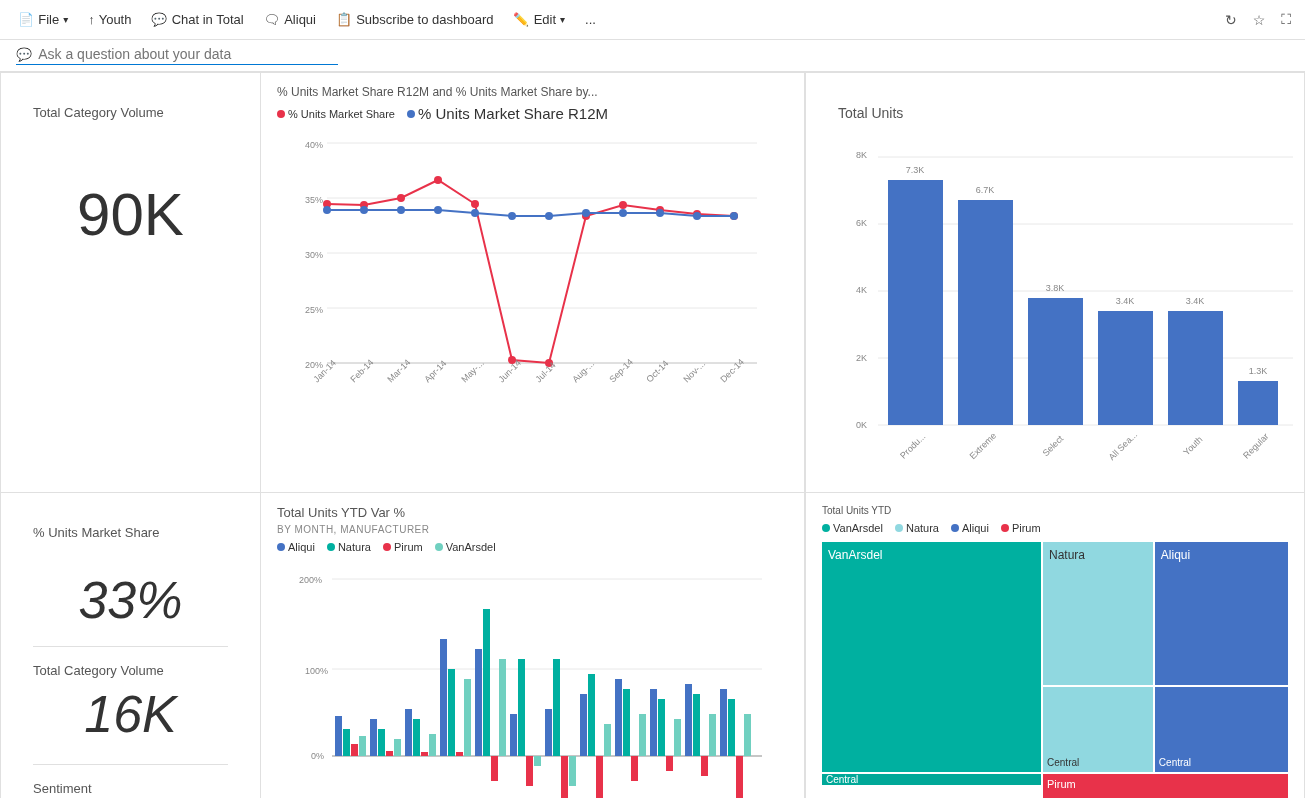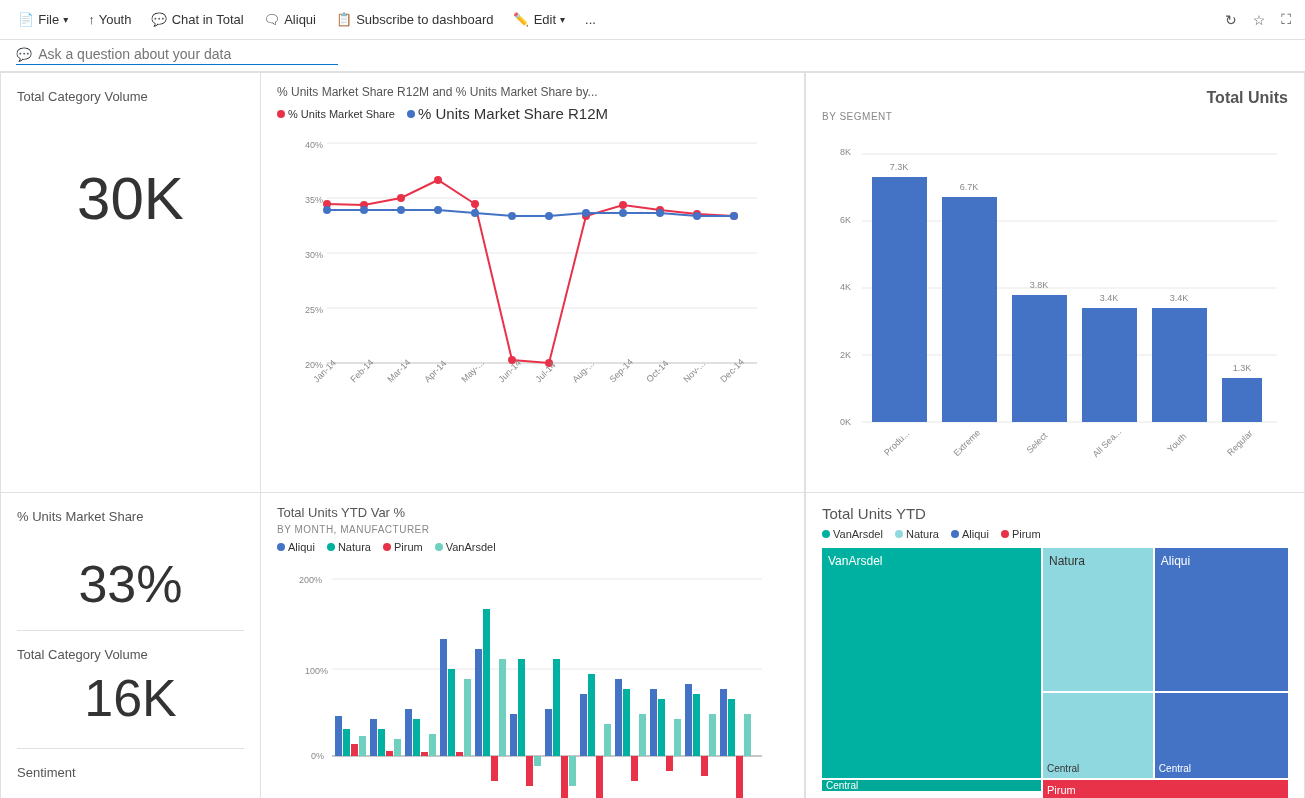--- a/index.html
+++ b/index.html
@@ -31,27 +31,27 @@
     
     .dashboard {
       display: grid;
       grid-template-columns: 260px 1fr 500px;
       grid-template-rows: 420px 370px;
       gap: 0;
       height: calc(798px - 40px - 34px);
     }
 
     .tile {
-      border: 1px solid #e0e0e0; padding: 16px; background: #fff; overflow: hidden; position: relative;
+      border: 1px solid #e0e0e0; padding: 32px; background: #fff; overflow: hidden; position: relative;
     }
 
     .tile-title { font-size: 13px; color: #555; margin-bottom: 4px; }
     .tile-subtitle { font-size: 10px; color: #888; text-transform: uppercase; letter-spacing: 0.5px; }
     .tile-value { font-size: 60px; font-weight: 200; color: #333; margin-top: 20px; }
-    .tile-value-sm { font-size: 52px; font-weight: 200; color: #333; margin-top: 20px; }
+    .tile-value-sm { font-size: 52px; font-weight: 200; color: #333; margin-top: 20px; font-style: italic; }
 
     
     svg { overflow: visible; }
 
     
     .legend { display: flex; gap: 12px; flex-wrap: wrap; margin-bottom: 6px; font-size: 11px; align-items: center; }
     .legend-dot { width: 8px; height: 8px; border-radius: 50%; display: inline-block; margin-right: 3px; }
     .legend-item { display: flex; align-items: center; }
 
     
@@ -106,21 +106,21 @@
   <div class="ask-underline">
     <span style="color:#0078d4;">💬</span>
     <input class="ask-input" readonly="" placeholder="Ask a question about your data" style="">
   </div>
 </div>
 
 <div class="dashboard">
 
   <div class="tile" style="border-right:none; border-bottom:none;">
     <div class="tile-title">Total Category Volume</div>
-    <div class="tile-value" style="text-align:center; margin-top: 60px;">30K</div>
+    <div class="tile-value" style="text-align:center; margin-top: 60px;">90K</div>
   </div>
 
   <div class="tile" style="border-bottom:none; padding: 12px 16px;">
     <div class="tile-title" style="font-size:12px; margin-bottom:6px;">% Units Market Share R12M and % Units Market Share by...</div>
     <div class="legend">
       <div class="legend-item">
         <span class="legend-dot" style="background:#e8324a;"></span>
         <span style="font-size:11px;">% Units Market Share</span>
       </div>
       <div class="legend-item">
@@ -184,22 +184,21 @@
       <text x="262" y="255" class="axis-label" transform="rotate(-45,262,255)">Jul-14</text>
       <text x="299" y="255" class="axis-label" transform="rotate(-45,299,255)">Aug-...</text>
       <text x="336" y="255" class="axis-label" transform="rotate(-45,336,255)">Sep-14</text>
       <text x="373" y="255" class="axis-label" transform="rotate(-45,373,255)">Oct-14</text>
       <text x="410" y="255" class="axis-label" transform="rotate(-45,410,255)">Nov-...</text>
       <text x="447" y="255" class="axis-label" transform="rotate(-45,447,255)">Dec-14</text>
     </svg>
   </div>
 
   <div class="tile" style="border-bottom:none;">
-    <div class="tile-title" style="font-size:16px; font-weight:700;text-align:right;">Total Units</div>
-    <div class="tile-subtitle">BY SEGMENT</div>
+    <div class="tile-title" style="font-size:14px; font-weight:400;">Total Units</div>
     <svg width="460" height="350" style="margin-top:8px;">
 
       <text x="18" y="295" class="axis-label">0K</text>
       <text x="18" y="228" class="axis-label">2K</text>
       <text x="18" y="160" class="axis-label">4K</text>
       <text x="18" y="93" class="axis-label">6K</text>
       <text x="18" y="25" class="axis-label">8K</text>
 
       <line x1="40" y1="292" x2="455" y2="292" class="grid-line"></line>
       <line x1="40" y1="225" x2="455" y2="225" class="grid-line"></line>
@@ -353,21 +352,21 @@
       <text x="280" y="273" class="axis-label" transform="rotate(-45,280,273)">Jul-14</text>
       <text x="315" y="273" class="axis-label" transform="rotate(-45,315,273)">Aug-14</text>
       <text x="350" y="273" class="axis-label" transform="rotate(-45,350,273)">Sep-14</text>
       <text x="385" y="273" class="axis-label" transform="rotate(-45,385,273)">Oct-14</text>
       <text x="420" y="273" class="axis-label" transform="rotate(-45,420,273)">Nov-14</text>
       <text x="455" y="273" class="axis-label" transform="rotate(-45,455,273)">Dec-14</text>
     </svg>
   </div>
 
   <div class="tile" style="padding:12px 16px;">
-    <div class="tile-title" style="font-size:15px; font-weight:500;">Total Units YTD</div>
+    <div class="tile-title" style="font-size:10px; font-weight:500;">Total Units YTD</div>
     <div class="legend" style="margin-top:6px; margin-bottom:8px;">
       <div class="legend-item">
         <span class="legend-dot" style="background:#00b0a0;"></span>
         <span style="font-size:11px;">VanArsdel</span>
       </div>
       <div class="legend-item">
         <span class="legend-dot" style="background:#90d8e0;"></span>
         <span style="font-size:11px;">Natura</span>
       </div>
       <div class="legend-item">

